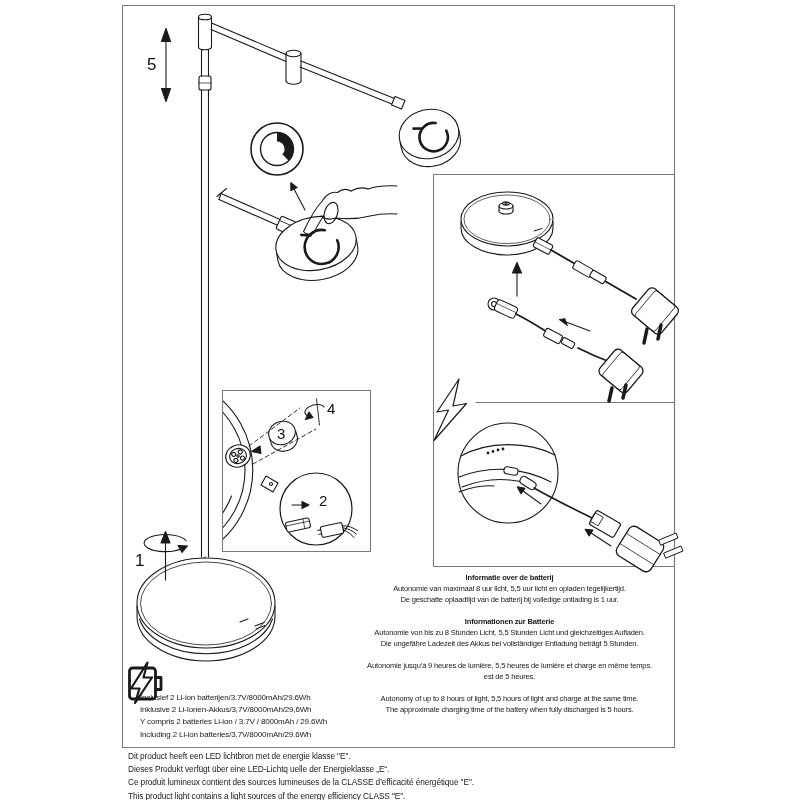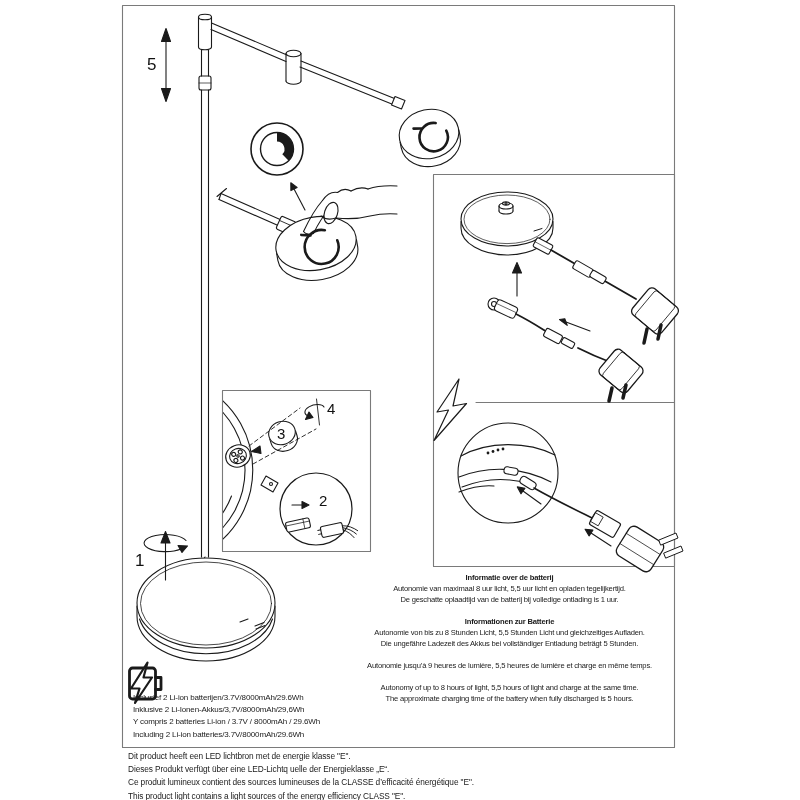--- a/index.html
+++ b/index.html
@@ -2,21 +2,21 @@
 <html><head>
 <meta charset="utf-8">
 <style>
   html,body{margin:0;padding:0;background:#fff;}
   .page{position:relative;width:800px;height:800px;background:#fff;overflow:hidden;
         font-family:"Liberation Sans",sans-serif;color:#1a1a1a;}
   .art{position:absolute;left:0;top:0;}
   .callout{position:absolute;font-size:15px;color:#111;line-height:1;}
   .callout.big{font-size:17px;}
   .txt{position:absolute;color:#1a1a1a;}
-  .included{left:133px;top:692px;font-size:8px;line-height:12.2px;letter-spacing:-0.15px;}
+  .included{left:140px;top:692px;font-size:8px;line-height:12.2px;letter-spacing:-0.15px;}
   .sections{left:347px;top:572px;width:325px;font-size:7.6px;line-height:11px;letter-spacing:-0.2px;text-align:center;}
   .sections .sec{margin-bottom:11px;}
   .sections .hd{font-weight:bold;}
   .energy{left:128px;top:750px;font-size:8.3px;line-height:13.2px;letter-spacing:-0.1px;}
 </style>
 </head>
 <body>
 
 <div class="page">
 
@@ -296,20 +296,21 @@
     <div>Autonomie van maximaal 8 uur licht, 5,5 uur licht en opladen tegelijkertijd.</div>
     <div>De geschatte oplaadtijd van de batterij bij volledige ontlading is 1 uur.</div>
   </div>
   <div class="sec">
     <div class="hd">Informationen zur Batterie</div>
     <div>Autonomie von bis zu 8 Stunden Licht, 5,5 Stunden Licht und gleichzeitiges Aufladen.</div>
     <div>Die ungefähre Ladezeit des Akkus bei vollständiger Entladung beträgt 5 Stunden.</div>
   </div>
   <div class="sec">
     <div>Autonomie jusqu’à 9 heures de lumière, 5,5 heures de lumière et charge en même temps.</div>
+    <div>est de 5 heures.</div>
   </div>
   <div class="sec">
     <div>Autonomy of up to 8 hours of light, 5,5 hours of light and charge at the same time.</div>
     <div>The approximate charging time of the battery when fully discharged is 5 hours.</div>
   </div>
 </div>
 
 <div class="txt energy">
   <div>Dit product heeft een LED lichtbron met de energie klasse "E".</div>
   <div>Dieses Produkt verfügt über eine LED-Lichtq uelle der Energieklasse „E“.</div>

